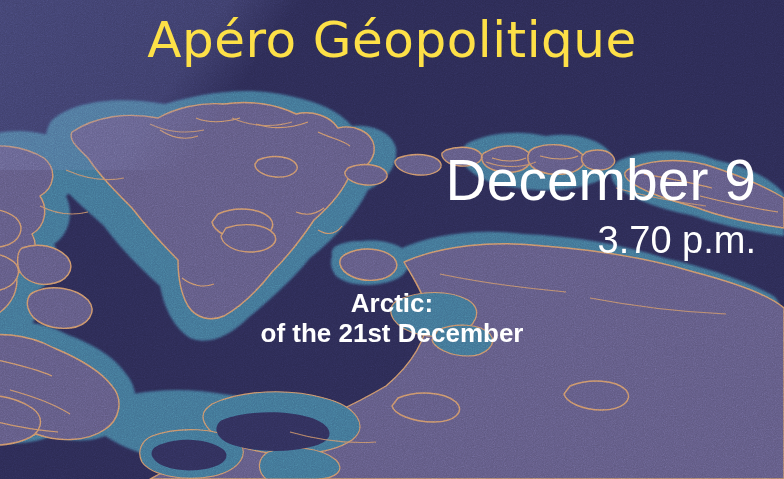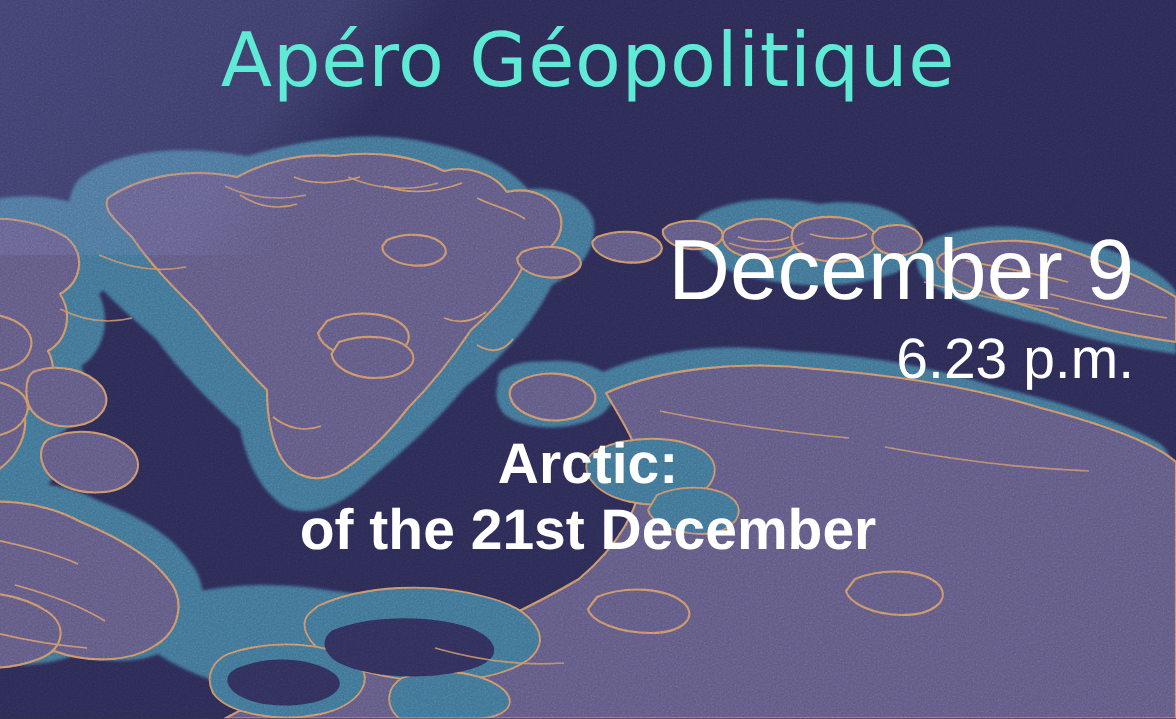--- a/index.html
+++ b/index.html
@@ -52,21 +52,21 @@
   #title {
     position: absolute;
     left: 0;
     top: 14px;
     width: 784px;
     text-align: center;
     font-family: "DejaVu Sans", sans-serif;
     font-size: 50px;
     font-weight: 400;
     letter-spacing: 0.5px;
-    color: #5eead4;
+    color: #fde047;
     line-height: 1.05;
     white-space: nowrap;
   }
 
   #date-block {
     position: absolute;
     right: 28px;
     top: 152px;
     text-align: right;
     color: #ffffff;
@@ -91,21 +91,21 @@
 
   #headline {
     position: absolute;
     left: 0;
     top: 288px;
     width: 784px;
     text-align: center;
     color: #ffffff;
     font-family: "Liberation Sans", sans-serif;
     font-weight: bold;
-    font-size: 38px;
+    font-size: 26px;
     line-height: 1.16;
   }
   #headline .hl-line { display: block; white-space: nowrap; }
 </style>
 </head>
 <body>
 
 <div id="poster">
 
   <div id="map-layer">
@@ -300,21 +300,21 @@
         <feColorMatrix type="saturate" values="0.15"></feColorMatrix>
       </filter>
       <rect width="784" height="479" filter="url(#noiseFilter)"></rect>
     </svg>
   </div>
 
   <div id="title">Apéro Géopolitique</div>
 
   <div id="date-block">
     <div id="date-line">December 9</div>
-    <div id="time-line">6.23 p.m.</div>
+    <div id="time-line">3.70 p.m.</div>
   </div>
 
   <div id="headline">
     <span class="hl-line">Arctic:</span>
     <span class="hl-line">of the 21st December</span>
   </div>
 
 </div>
 
 </body></html>

